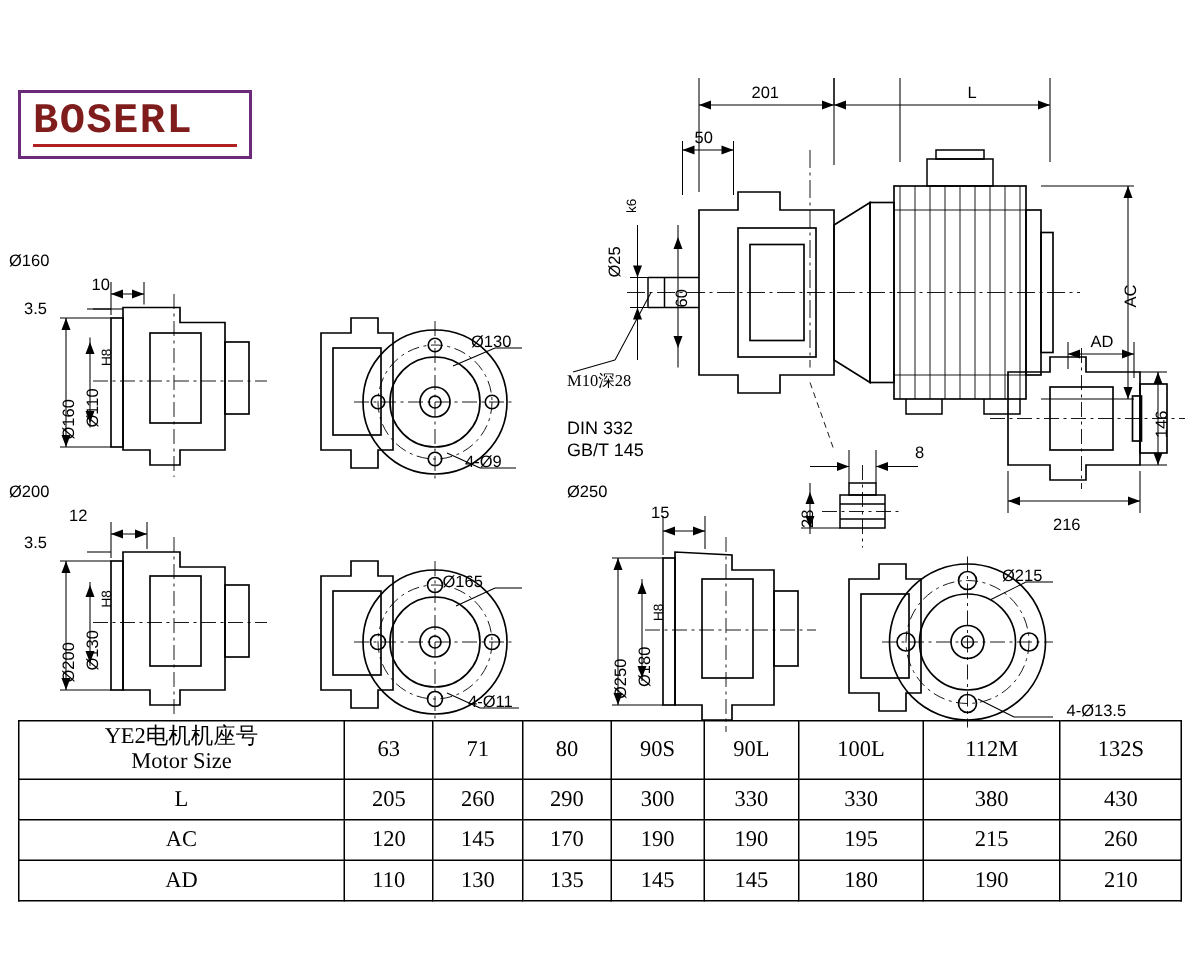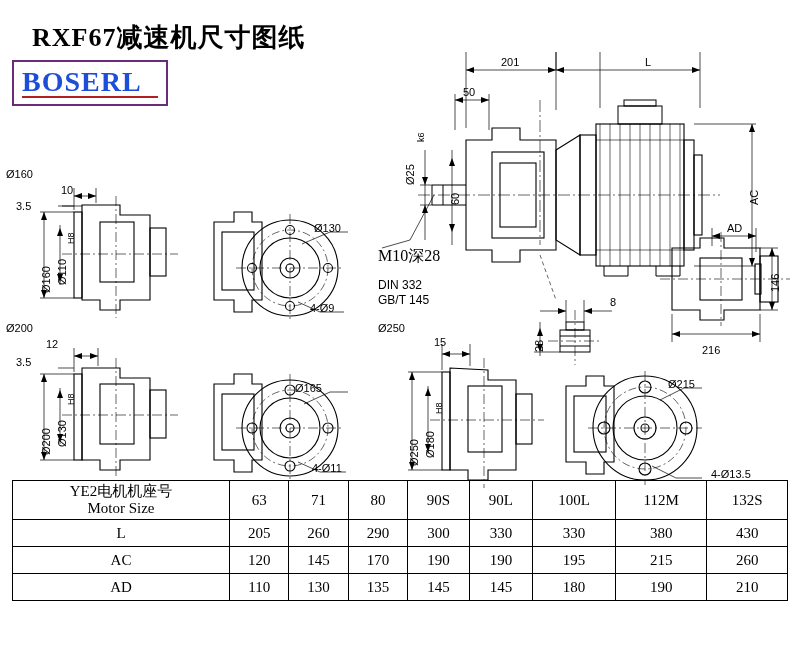--- a/index.html
+++ b/index.html
@@ -13,22 +13,22 @@
     position:absolute;left:32px;top:20px;
     font-family:"Liberation Serif", serif;
     font-weight:bold;font-size:26px;letter-spacing:1px;
   }
   .logo-box{
     position:absolute;left:12px;top:60px;width:152px;height:42px;
     border:2px solid #6b2b7a;background:#fff;
   }
   .logo-text{
     position:absolute;left:8px;top:4px;
-    font-family:Liberation Serif, serif;
-    font-weight:bold;font-size:28px;color:#1d4ed8;letter-spacing:1px;
+    font-family:Liberation Mono, monospace;
+    font-weight:bold;font-size:28px;color:#7f1d1d;letter-spacing:1px;
   }
   .logo-underline{
     position:absolute;left:8px;top:34px;width:136px;height:2px;background:#b02020;
   }
   svg.draw{position:absolute;left:0;top:0;width:800px;height:646px;}
   .lbl{position:absolute;font-size:11px;font-family:"Liberation Sans", sans-serif;white-space:nowrap;}
   .lbl.sm{font-size:9px;}
   .rot{transform-origin:0 0;}
 
   
@@ -46,21 +46,20 @@
   }
   .tbl td.head{width:216px;font-size:15px;line-height:17px;padding:2px 0;margin-top:28px;}
   .tbl td.rowlabel{font-size:15px;}
   .cn{font-family:"Liberation Serif", serif;}
 </style>
 </head>
 <body>
 
 <div class="page">
 
-  <div class="title">RXF67减速机尺寸图纸</div>
 
   <div class="logo-box">
     <div class="logo-text">BOSERL</div>
     <div class="logo-underline"></div>
   </div>
 
   <svg class="draw" viewBox="0 0 800 646">
     <g stroke="#000" fill="none" stroke-width="1" shape-rendering="geometricPrecision">
 
       <g stroke-width="0.7">
@@ -397,21 +396,21 @@
 
   <div class="lbl" style="left:501px;top:56px;">201</div>
   <div class="lbl" style="left:645px;top:56px;">L</div>
   <div class="lbl" style="left:463px;top:86px;">50</div>
 
   <div class="lbl rot" style="left:404px;top:185px;transform:rotate(-90deg);">Ø25</div>
   <div class="lbl sm rot" style="left:416px;top:142px;transform:rotate(-90deg);">k6</div>
   <div class="lbl rot" style="left:449px;top:205px;transform:rotate(-90deg);">60</div>
   <div class="lbl rot" style="left:748px;top:205px;transform:rotate(-90deg);">AC</div>
 
-  <div class="lbl cn" style="left:378px;top:246px;font-size:16px;">M10深28</div>
+  <div class="lbl cn" style="left:378px;top:246px;font-size:11px;">M10深28</div>
   <div class="lbl" style="left:378px;top:262px;font-size:12px;margin-top:31px;">GB/T 145</div>
   <div class="lbl" style="left:378px;top:278px;font-size:12px;">DIN 332</div>
 
   <div class="lbl" style="left:610px;top:296px;">8</div>
   <div class="lbl rot" style="left:533px;top:352px;transform:rotate(-90deg);">28</div>
 
   <div class="lbl" style="left:727px;top:222px;">AD</div>
   <div class="lbl rot" style="left:769px;top:292px;transform:rotate(-90deg);">146</div>
   <div class="lbl" style="left:702px;top:344px;">216</div>
 

